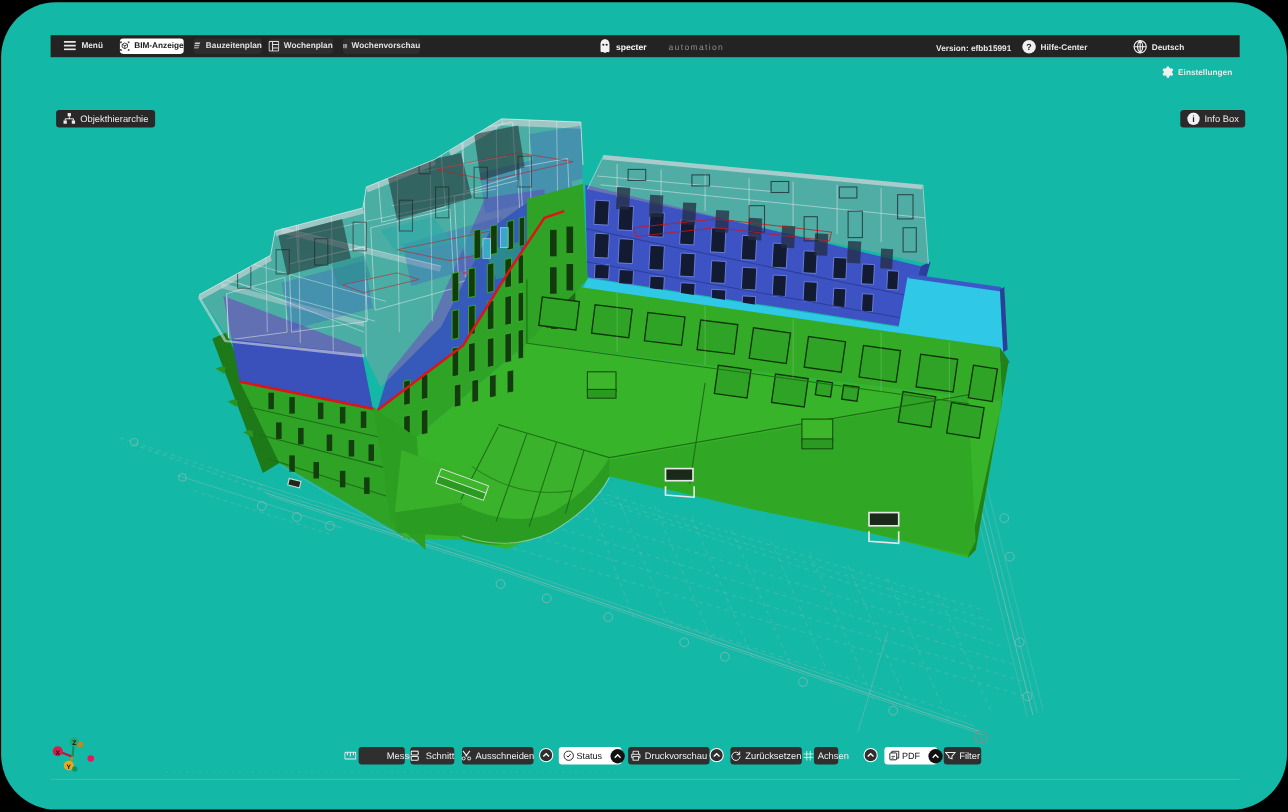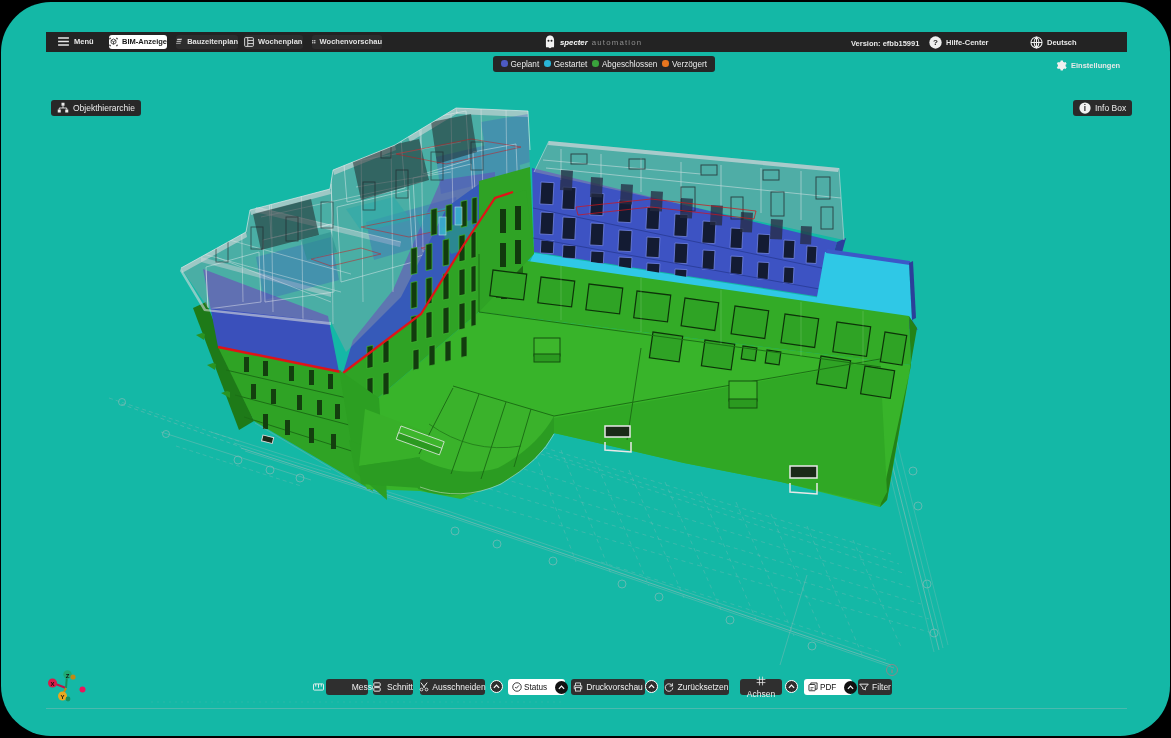--- a/index.html
+++ b/index.html
@@ -474,22 +474,22 @@
           <rect x="9.6" y="1" width="5.4" height="5.4"></rect>
           <rect x="1" y="9.6" width="5.4" height="5.4"></rect>
           <rect x="9.6" y="9.6" width="5.4" height="5.4"></rect>
         </svg>
     <span>Wochenvorschau</span>
   </div>
   <div style="position:absolute;left:498px;top:3px;display:flex;align-items:center;gap:4px;">
     <svg width="12" height="14" viewBox="0 0 20 24" fill="#f2f2f2">
           <path d="M10,1 C5,1 3,5 3,9 L3,19 Q3,22 5.5,21 Q7,20.6 8,21.6 Q10,23.4 12,21.6 Q13,20.6 14.5,21 Q17,22 17,19 L17,9 C17,5 15,1 10,1 Z M7.4,8 a1.7,1.7 0 1 1 0,3.4 a1.7,1.7 0 1 1 0,-3.4 Z M12.6,8 a1.7,1.7 0 1 1 0,3.4 a1.7,1.7 0 1 1 0,-3.4 Z" fill-rule="evenodd"></path>
         </svg>
-    <span style="font-weight:700;font-size:7.8px;color:#fafafa;font-style:italic;">specter</span>
-        <span style="font-size:7.8px;color:#8e8e8e;letter-spacing:1.2px;margin-left:0px;">automation</span>
+    <span style="font-weight:700;font-size:7.8px;color:#fafafa;">specter</span>
+        <span style="font-size:7.8px;color:#8e8e8e;letter-spacing:1.2px;margin-left:16px;">automation</span>
   </div>
   <div style="position:absolute;left:805px;top:7px;font-size:7.5px;font-weight:700;color:#e8e8e8;">Version: efbb15991</div>
   <div style="position:absolute;left:883px;top:4px;display:flex;align-items:center;gap:4px;">
     <svg width="13" height="13" viewBox="0 0 16 16">
           <circle cx="8" cy="8" r="7.6" fill="#f0f0f0"></circle>
           <text x="8" y="11.4" font-size="10" font-weight="700" fill="#222" text-anchor="middle">?</text>
         </svg>
     <span style="font-size:7.5px;font-weight:700;">Hilfe-Center</span>
   </div>
   <div style="position:absolute;left:984px;top:4px;display:flex;align-items:center;gap:4px;">
@@ -509,26 +509,20 @@
 
 <div class="row2item" style="left:50px;top:54px;">
   <svg width="12" height="12" viewBox="0 0 16 16" fill="#ececec">
         <rect x="6" y="1" width="4" height="4"></rect>
         <rect x="1" y="10" width="4" height="4"></rect>
         <rect x="11" y="10" width="4" height="4"></rect>
         <path d="M8,5 V8 M3,10 V8 H13 V10" stroke="#ececec" stroke-width="1.2" fill="none"></path>
       </svg>
   <span>Objekthierarchie</span>
 </div>
-<div class="legend">
-  <span><span class="dot" style="background:#4d5ac2;"></span>Geplant</span>
-  <span><span class="dot" style="background:#2ab5d8;"></span>Gestartet</span>
-  <span><span class="dot" style="background:#3aa33c;"></span>Abgeschlossen</span>
-  <span><span class="dot" style="background:#e8761f;"></span>Verzögert</span>
-</div>
 <div class="row2item" style="left:1072px;top:54px;background:#2a2a2a;">
   <svg width="12" height="12" viewBox="0 0 16 16">
         <circle cx="8" cy="8" r="7.5" fill="#f2f2f2"></circle>
         <text x="8" y="12" font-size="11" font-weight="700" fill="#222" text-anchor="middle">i</text>
       </svg>
   <span>Info Box</span>
 </div>
 
 <div style="position:absolute;left:0;top:0;">
   <div class="tl-btn" style="position:absolute;left:325px;top:677px;width:42px;gap:28px;">
@@ -584,21 +578,21 @@
           <path d="M1,4 L4,1 L7,4" stroke="#fff" stroke-width="1.4" fill="none"></path>
         </svg>
       </div>
   <div class="tl-btn" style="position:absolute;left:663px;top:677px;width:65px;">
     <svg width="10" height="10" viewBox="0 0 16 16" fill="none" stroke="#f0f0f0" stroke-width="1.4">
           <path d="M13.5,6.5 A6,6 0 1 0 14,9"></path>
           <path d="M13.5,2 V6.5 H9"></path>
         </svg>
     <span>Zurücksetzen</span>
   </div>
-  <div class="tl-btn" style="position:absolute;left:739px;top:677px;width:42px;flex-direction:column;">
+  <div class="tl-btn" style="position:absolute;left:739px;top:677px;width:22px;">
     <svg width="10" height="10" viewBox="0 0 16 16" fill="none" stroke="#f0f0f0" stroke-width="1.2">
           <path d="M5.5,1 V15 M10.5,1 V15 M1,5.5 H15 M1,10.5 H15"></path>
         </svg>
     <span>Achsen</span>
   </div>
   <div class="ttog" style="left:784px;top:678px;">
         <svg width="7" height="5" viewBox="0 0 8 5">
           <path d="M1,4 L4,1 L7,4" stroke="#fff" stroke-width="1.4" fill="none"></path>
         </svg>
       </div>

